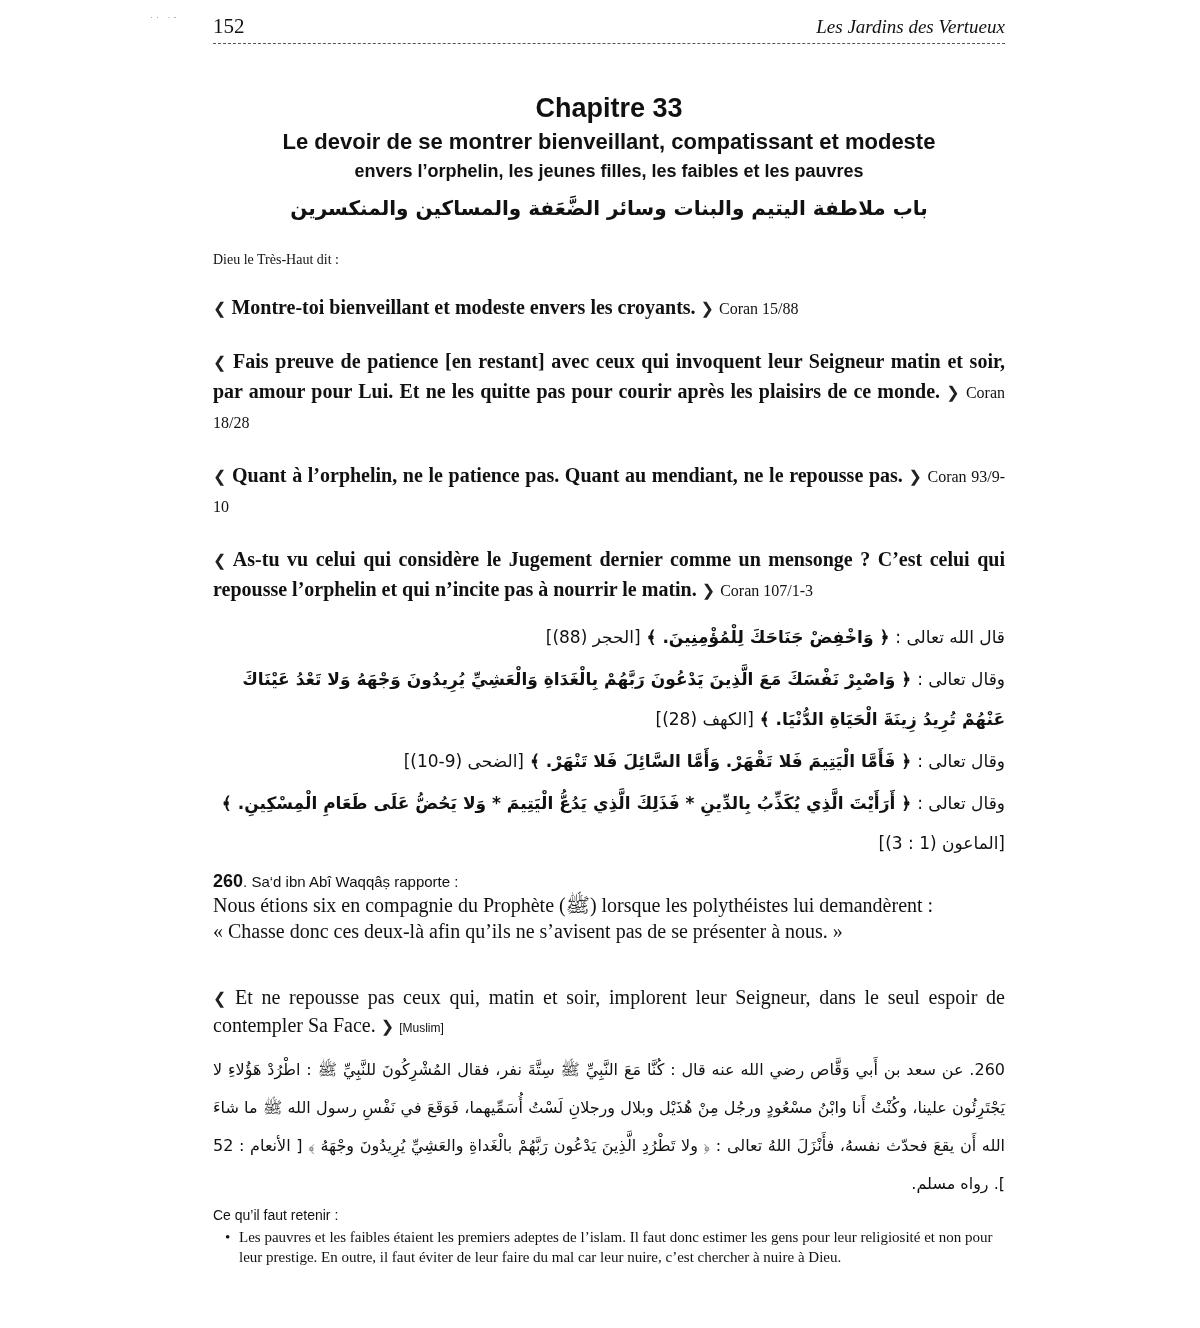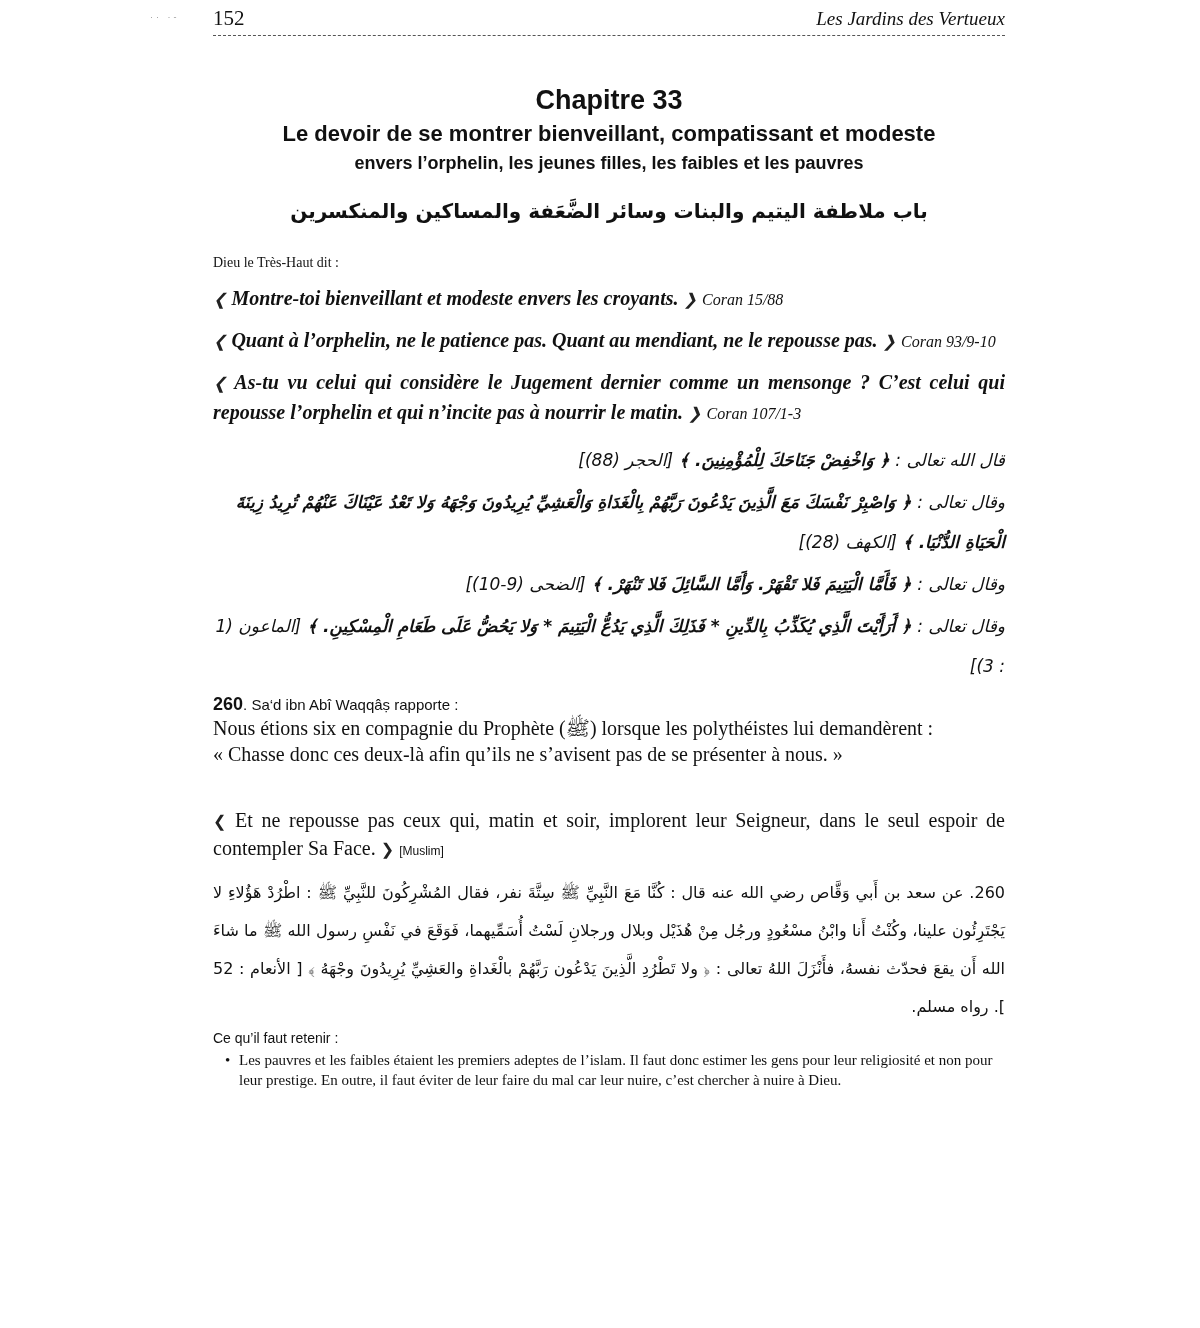--- a/index.html
+++ b/index.html
@@ -7,44 +7,43 @@
       width: 1200px; height: 1328px; position: relative; overflow: hidden;
       color: #111111;
       font-family: "Liberation Serif", "DejaVu Serif", serif;
     }
     .margin-mark {
       position: absolute; left: 150px; top: 12px;
       font-size: 9px; color: #9a9a9a; letter-spacing: 3px;
       font-family: "Liberation Sans", sans-serif;
     }
     .page {
-      position: absolute; left: 213px; top: 0; width: 792px;
+      position: absolute; left: 213px; top: 8px; width: 792px;
     }
     .running-head {
       display: flex; justify-content: space-between; align-items: baseline;
       height: 36px; padding-top: 6px;
       border-bottom: 1.5px dashed #555;
       box-sizing: border-box;
     }
     .page-number { font-size: 21px; }
     .book-title { font-size: 19px; font-style: italic; }
     .chapter-block { text-align: center; margin-top: 48px; font-family: "Liberation Sans", sans-serif; font-weight: bold; }
     .chapter-num { font-size: 27px; line-height: 32px; }
     .chapter-title { font-size: 22px; line-height: 32px; margin-top: 2px; }
     .chapter-subtitle { font-size: 18px; line-height: 26px; }
     .arabic-title {
       direction: rtl; text-align: center; font-family: "DejaVu Sans", sans-serif;
       font-weight: bold; font-size: 20px; line-height: 38px;
     }
-    .arabic-title.l1 { margin-top: 16px; }
+    .arabic-title.l1 { margin-top: 5px; }
     .intro-label { font-size: 14px; margin-top: 24px; line-height: 18px; }
     .verse {
-      font-size: 20px; line-height: 28px; font-weight: bold; margin-top: 12px;
+      font-size: 20px; line-height: 28px; font-weight: bold; margin-top: 24px;
       text-align: justify;
-      font-style: italic;
     }
     .verse .ref { font-weight: normal; font-size: 16px; }
     .orn { font-weight: normal; font-size: 16px; color: #222; }
     .ar-block {
       direction: rtl; text-align: right; font-family: "DejaVu Sans", sans-serif;
       font-size: 17px; line-height: 44px; margin-top: 4px; font-weight: bold;
     }
     .ar-block .plain { font-weight: normal; }
     .ar-ref { font-weight: normal; }
     .hadith-head { margin-top: 8px; font-family: "Liberation Sans", sans-serif; font-size: 15px; line-height: 20px; }
@@ -83,32 +82,38 @@
   <div class="intro-label">Dieu le Très-Haut dit :</div>
 
   <div class="verse">
     <span class="orn">❮</span>
     <span>Montre-toi bienveillant et modeste envers les croyants.</span>
     <span class="orn">❯</span>
     <span class="ref">Coran 15/88</span>
   </div>
   <div class="verse">
     <span class="orn">❮</span>
+    <span>Fais preuve de patience [en restant] avec ceux qui invoquent leur Seigneur matin et soir, par amour pour Lui. Et ne les quitte pas pour courir après les plaisirs de ce monde.</span>
+    <span class="orn">❯</span>
+    <span class="ref">Coran 18/28</span>
+  </div>
+  <div class="verse">
+    <span class="orn">❮</span>
     <span>Quant à l’orphelin, ne le patience pas. Quant au mendiant, ne le repousse pas.</span>
     <span class="orn">❯</span>
     <span class="ref">Coran 93/9-10</span>
   </div>
   <div class="verse">
     <span class="orn">❮</span>
     <span>As-tu vu celui qui considère le Jugement dernier comme un mensonge ? C’est celui qui repousse l’orphelin et qui n’incite pas à nourrir le matin.</span>
     <span class="orn">❯</span>
     <span class="ref">Coran 107/1-3</span>
   </div>
 
-  <div class="ar-block" style="margin-top:10px;font-style:italic;">
+  <div class="ar-block" style="margin-top:10px;">
     <div>
       <span class="plain">قال الله تعالى :</span>
       <span>﴿ وَاخْفِضْ جَنَاحَكَ لِلْمُؤْمِنِينَ. ﴾</span>
       <span class="ar-ref">[الحجر (88)]</span>
     </div>
     <div style="line-height:40px;">
       <span class="plain">وقال تعالى :</span>
       <span>﴿ وَاصْبِرْ نَفْسَكَ مَعَ الَّذِينَ يَدْعُونَ رَبَّهُمْ بِالْغَدَاةِ وَالْعَشِيِّ يُرِيدُونَ وَجْهَهُ وَلا تَعْدُ عَيْنَاكَ عَنْهُمْ تُرِيدُ زِينَةَ الْحَيَاةِ الدُّنْيَا. ﴾</span>
       <span class="ar-ref">[الكهف (28)]</span>
     </div>

